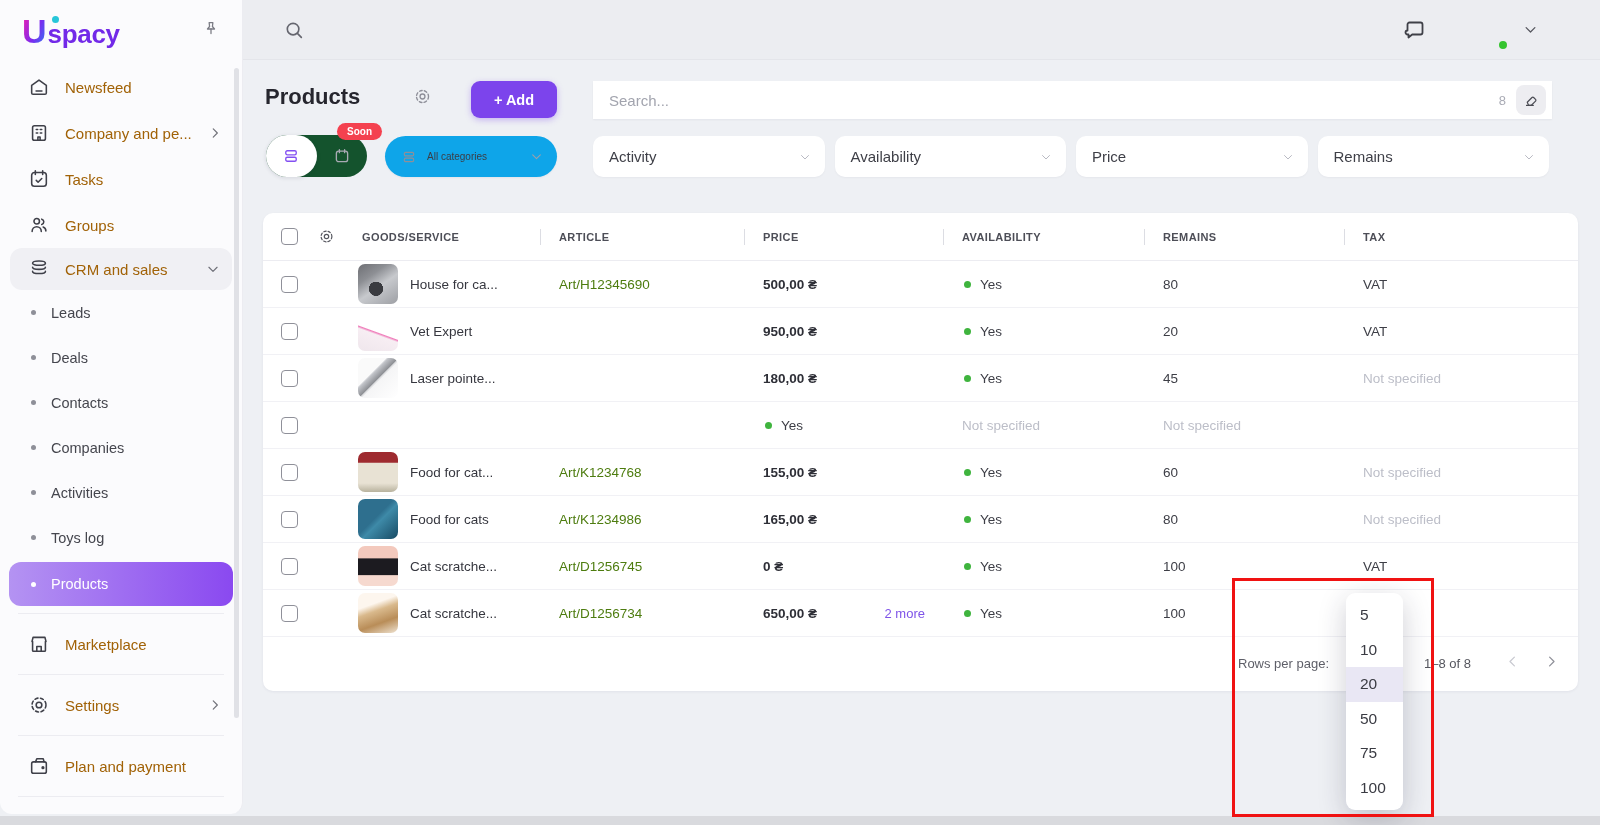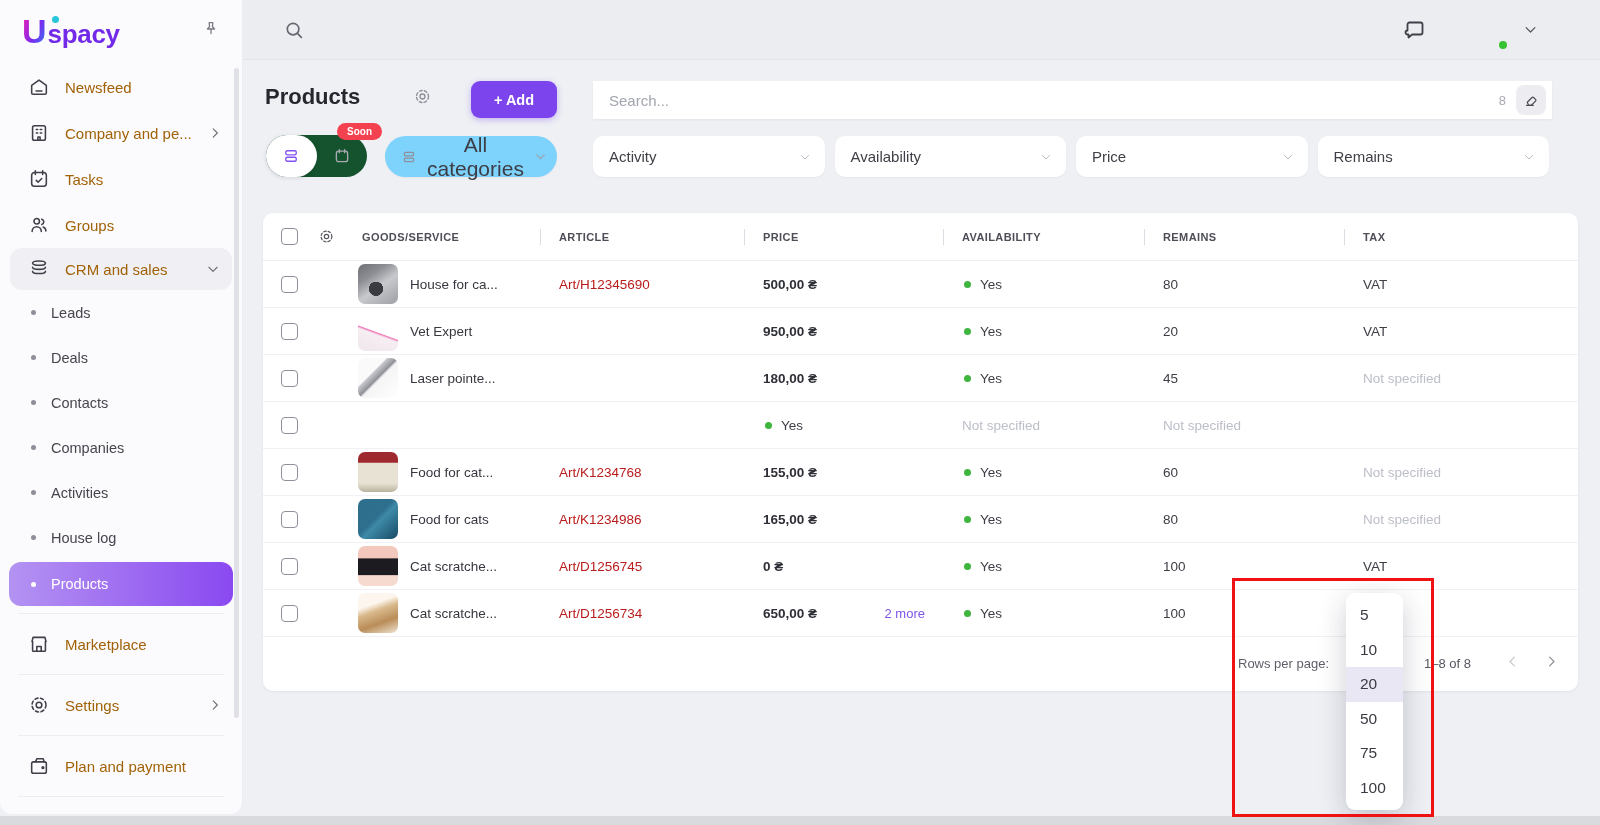--- a/index.html
+++ b/index.html
@@ -71,23 +71,23 @@
   .search-count { color:#a9abb5; font-size:13px; margin-right:10px; }
   .eraser-btn { width:30px; height:30px; border-radius:8px; background:#ededf1; display:flex;
                 align-items:center; justify-content:center; color:#4a4b53; cursor:pointer; }
 
   .view-toggle { position:absolute; left:23px; top:75px; width:101px; height:42px; border-radius:21px;
                  background:#14532d; display:flex; }
   .vt-seg { flex:1; display:flex; align-items:center; justify-content:center; cursor:pointer; color:#a9aab4; }
   .vt-seg.active { background:#fff; border-radius:21px; box-shadow:0 1px 4px rgba(25,25,60,.12); color:#8350f2; }
   .soon-badge { position:absolute; left:71px; top:-12px; background:#f4414f; color:#fff; font-size:10px;
                 font-weight:700; padding:3px 10px; border-radius:10px; }
-  .cat-pill { position:absolute; left:142px; top:76px; width:172px; height:41px; background:#7dd3fc;
+  .cat-pill { position:absolute; left:142px; top:76px; width:172px; height:41px; background:#0ea5e9;
               border-radius:21px; display:flex; align-items:center; gap:10px; padding:0 14px 0 16px;
-              box-shadow:0 1px 2px rgba(25,25,50,.05); font-size:21px; color:#3c3d45; cursor:pointer;text-align:center; }
+              box-shadow:0 1px 2px rgba(25,25,50,.05); font-size:10px; color:#3c3d45; cursor:pointer; }
   .cat-pill .cchev { margin-left:auto; color:#9e9fa8; display:flex; }
   .cat-pill .cicon { color:#8e8f99; display:flex; }
 
   .filters { position:absolute; left:350px; top:76px; width:956px; display:flex; gap:10px; }
   .filter { flex:1; background:#fff; border-radius:10px; height:41px; display:flex; align-items:center;
             padding:0 14px 0 16px; font-size:15px; color:#3e3f47;
             box-shadow:0 1px 2px rgba(25,25,50,.04); cursor:pointer; }
   .filter .fchev { margin-left:auto; color:#b9bac3; display:flex; }
 
   
@@ -111,21 +111,21 @@
   .thumb.placeholder { background:#efedfa; }
   .thumb.placeholder svg { display:block; }
   .thumb.house { background:radial-gradient(circle at 45% 62%, #3a3b40 0 21%, rgba(0,0,0,0) 22%),
                  linear-gradient(145deg,#6e6f74 0%,#8d8f94 30%,#c7c9cd 55%,#9d9fa4 100%); }
   .thumb.vet { background:linear-gradient(200deg,#ffffff 0 52%,#ef7cba 54%,#f7eef3 58%,#efe6ec 100%); }
   .thumb.laser { background:linear-gradient(135deg,#fafafa 0 35%,#c3c5ca 38%,#8f9196 50%,#d9dadd 52%,#f5f5f6 55%,#fff 100%); }
   .thumb.canin { background:linear-gradient(180deg,#9e2a2f 0 26%,#e8e2d4 27% 78%,#b8b29e 100%); }
   .thumb.bluefood { background:linear-gradient(135deg,#2e6f8e 0 45%,#3e8aa8 55%,#174a63 100%); }
   .thumb.scratcher1 { background:linear-gradient(180deg,#f3c9bd 0 30%,#1c1b20 32% 72%,#f6d9cf 74% 100%); }
   .thumb.scratcher2 { background:linear-gradient(160deg,#fdf6ee 0 30%,#d9b98c 45%,#b98d58 70%,#efe3d2 100%); }
-  .c-article { padding-left:19px; font-size:13.5px; color:#b91c1c; }
+  .c-article { padding-left:19px; font-size:13.5px; color:#4d7c0f; }
   .c-price { display:flex; align-items:center; justify-content:space-between; padding:0 18px 0 19px; }
   .pval { font-size:13.5px; font-weight:700; color:#2e2f37; }
   .more { font-size:13px; color:#7e53e8; cursor:pointer; }
   .c-avail { display:flex; align-items:center; gap:9px; padding-left:21px; font-size:13.5px; color:#3d3e46; }
   .dot { width:7px; height:7px; border-radius:50%; background:#3fb43e; flex:none; }
   .c-remains, .c-tax { padding-left:19px; font-size:13.5px; color:#3d3e46; }
   .muted { color:#bcbec8 !important; }
 
   .t-foot { position:relative; height:53px; font-size:13px; color:#5e5f68; }
   .rpp { position:absolute; left:975px; top:19px; }
@@ -236,21 +236,21 @@
     <div class="sub-item">
       <span class="bullet"></span>
       <span>Companies</span>
     </div>
     <div class="sub-item">
       <span class="bullet"></span>
       <span>Activities</span>
     </div>
     <div class="sub-item">
       <span class="bullet"></span>
-      <span>House log</span>
+      <span>Toys log</span>
     </div>
     <div class="sub-item selected">
       <span class="bullet"></span>
       <span>Products</span>
     </div>
 
     <hr class="sdiv">
     <div class="nav-item">
       <span class="nicon">
         <svg width="22" height="22" viewBox="0 0 24 24" fill="none" stroke="currentColor" stroke-width="1.7" stroke-linecap="round" stroke-linejoin="round">

